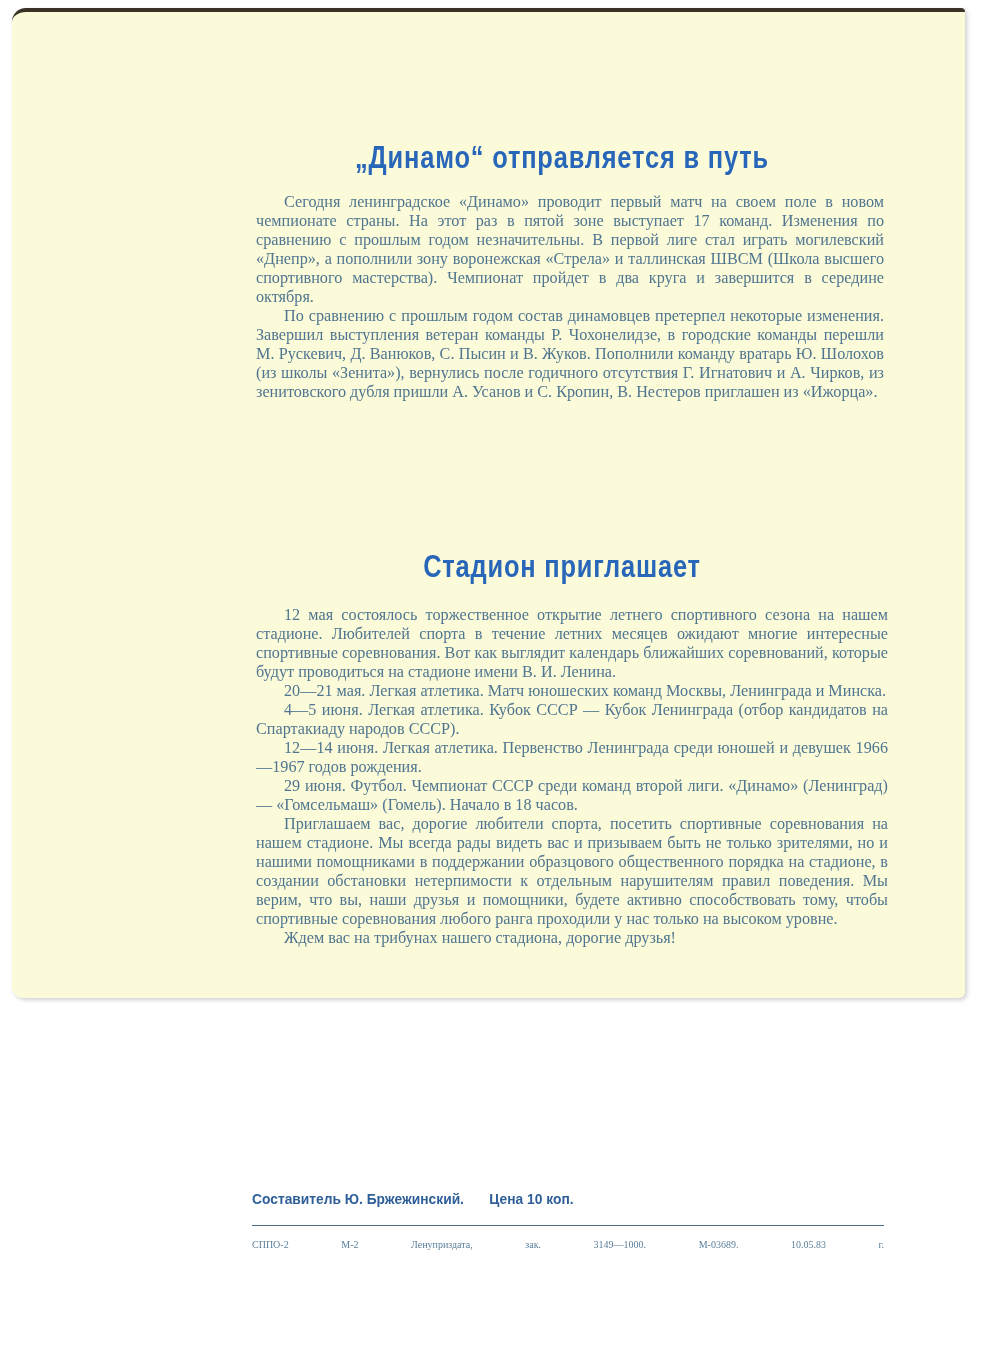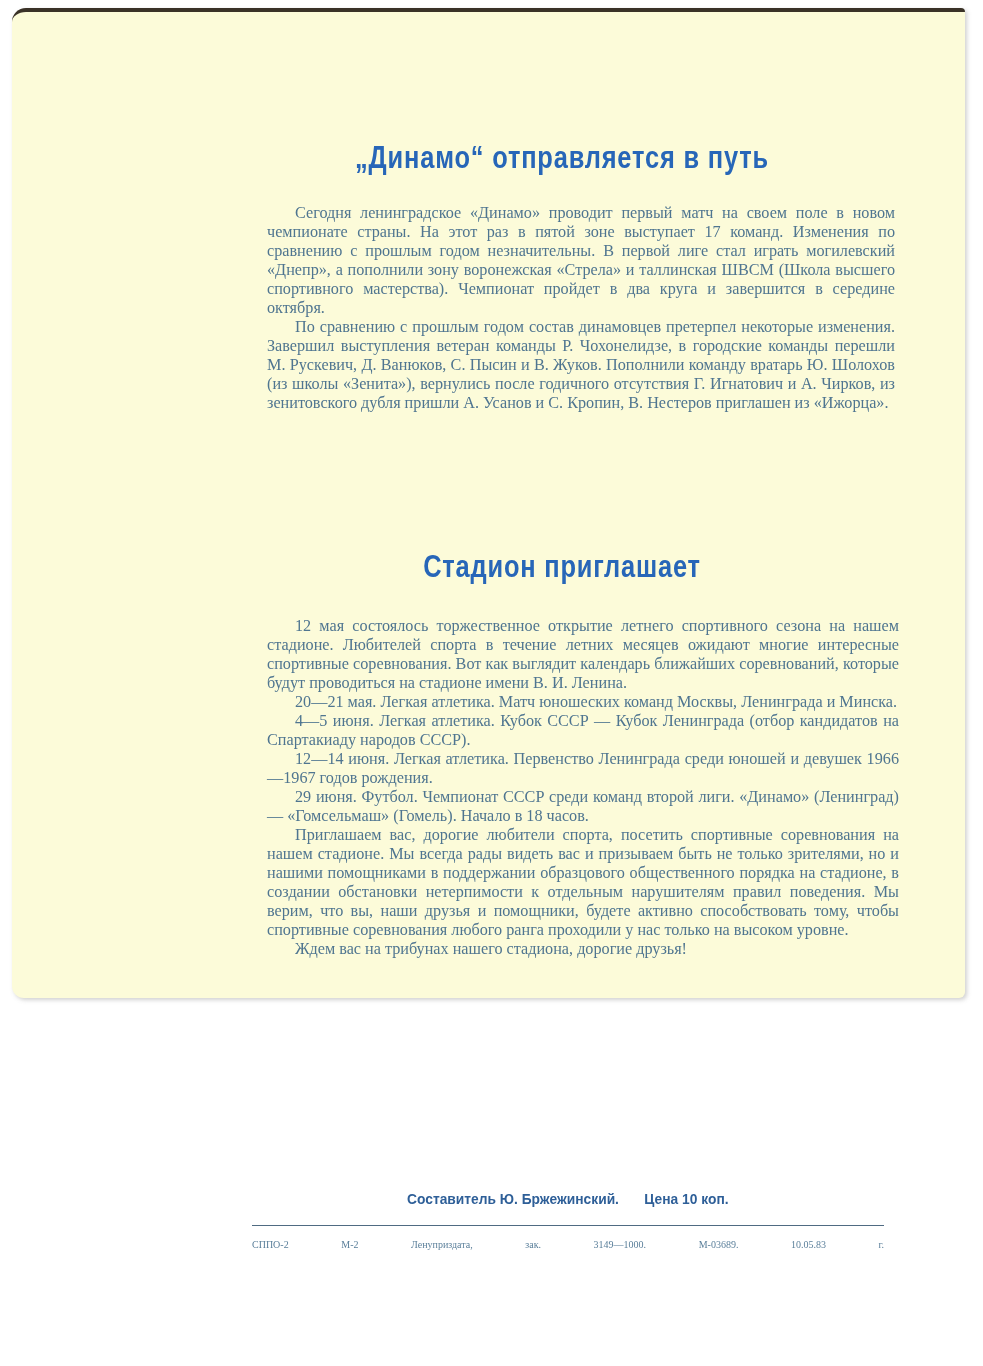--- a/index.html
+++ b/index.html
@@ -30,30 +30,30 @@
     white-space: nowrap;
   }
   .h1 { position: absolute; top: 128px; left: 0; width: 640px; }
   .h2 { position: absolute; top: 537px; left: 0; width: 640px; }
   .body-text {
     font-family: "Liberation Serif", serif;
     color: #4f7590;
     font-size: 16.2px;
     line-height: 19px;
     text-align: justify;
-    margin: 15px;
+    margin: 4px;
   }
   .body-text p { margin: 0; text-indent: 28px; }
   .sec1 { position: absolute; top: 177px; left: 10px; width: 628px; }
   .sec2 { position: absolute; top: 590px; left: 10px; width: 632px; }
   .footer {
     position: absolute; top: 1178px; left: 10px; width: 632px;
     font-family: "Liberation Sans", sans-serif; color: #2e5f98;
     font-size: 15px; font-weight: bold;
-    display: flex; justify-content: center;
+    display: flex; justify-content: flex-start;
   }
   .footer span { transform: scaleX(0.92); display: inline-block; }
   .footer .left { transform-origin: left; }
   .footer .right { transform-origin: right; }
   .rule {
     position: absolute; top: 1213px; left: 10px; width: 632px; height: 0;
     border-top: 1.5px solid #4f6b82;
   }
   .imprint {
     position: absolute; top: 1227px; left: 10px; width: 632px;

